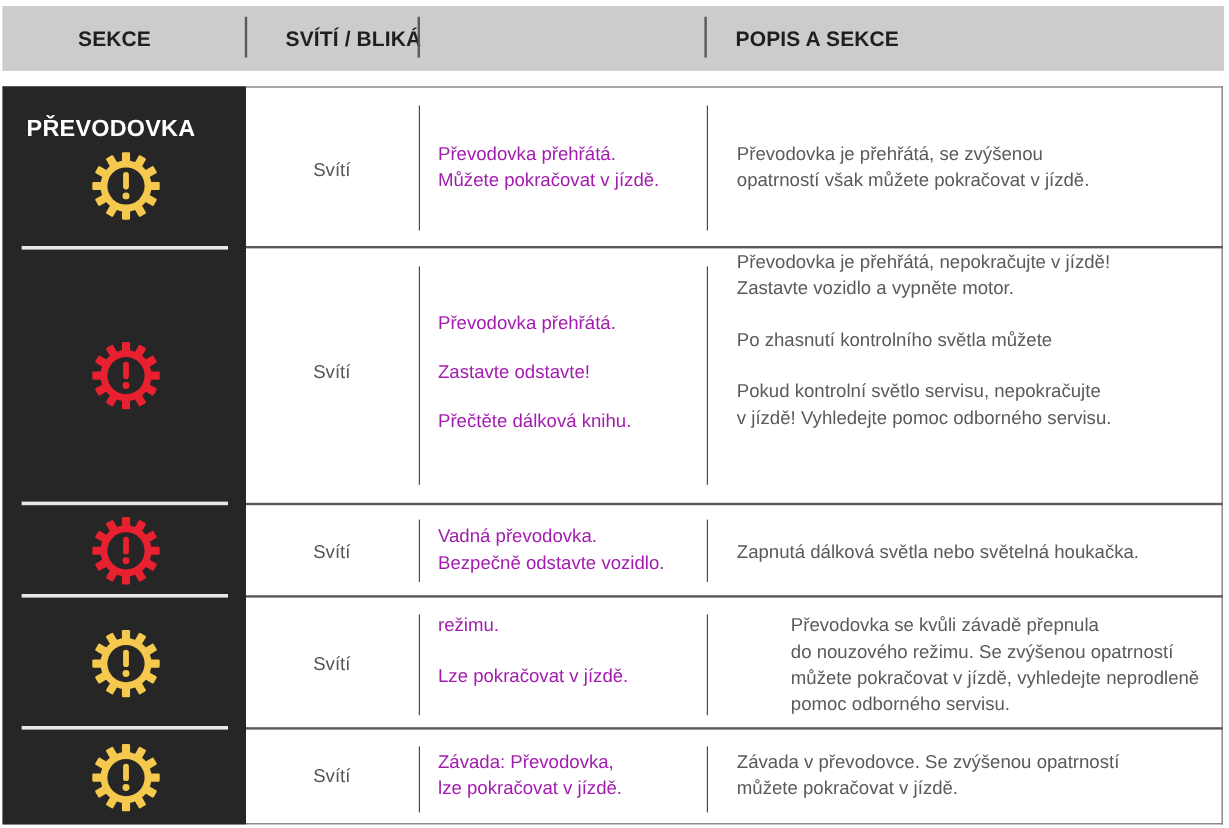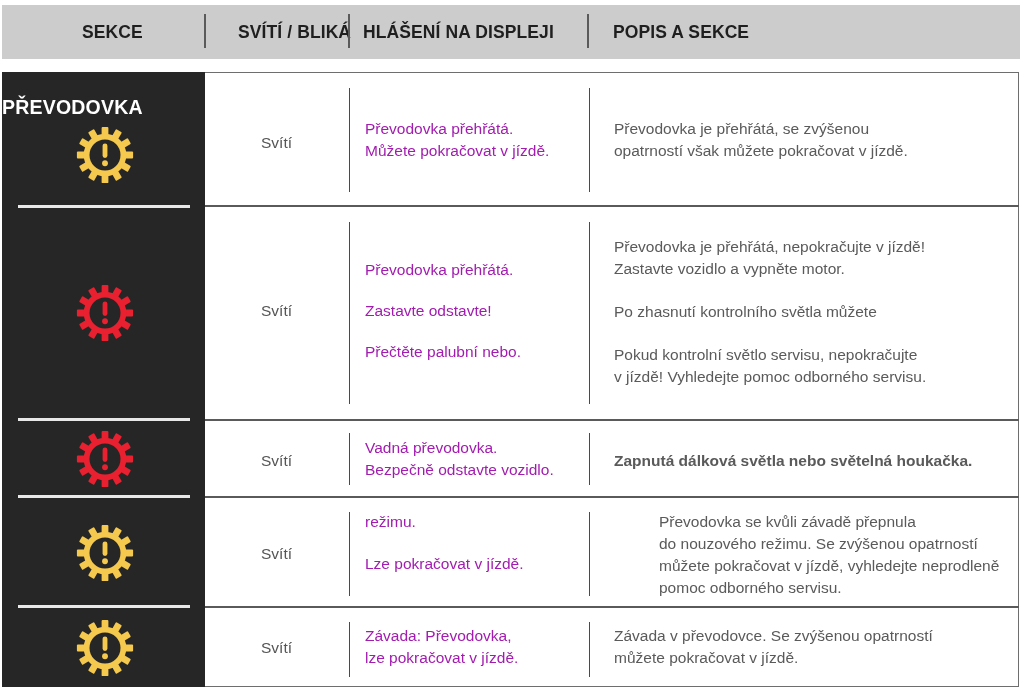--- a/index.html
+++ b/index.html
@@ -18,44 +18,43 @@
   .hdiv { position: absolute; top: 9px; width: 1.5px; height: 34px; background: #5a5a5a; }
 
   .table {
     position: absolute; left: 2px; top: 72px; width: 1017px; height: 615px;
     border: 1.5px solid #6e6e6e; border-left: none; box-sizing: border-box;
   }
   .leftcol {
     position: absolute; left: 2px; top: 72px; width: 203px; height: 615px; background: #262626;
   }
   .left-title {
-    position: absolute; left: 0; width: 181px; top: 24px; 
+    position: absolute; left: 0; width: 181px; top: 24px; text-align: center;
     color: #ffffff; font-weight: bold; font-size: 19.5px; letter-spacing: 0.2px;
   }
   .left-sep { position: absolute; left: 16px; width: 172px; height: 2.5px; background: #e8e8e8; }
   .gear { position: absolute; width: 62px; height: 62px; left: 72px; }
 
   .row-line { position: absolute; left: 205px; width: 814px; height: 1.5px; background: #5a5a5a; }
   .vdiv { position: absolute; width: 1.3px; background: #4a4a4a; }
 
   .cell { position: absolute; font-size: 15.5px; line-height: 22px; }
   .status { color: #555555; text-align: center; width: 143px; left: 205px; }
   .msg { color: #a21caf; left: 365px; width: 222px; }
   .desc { color: #5a5a5a; left: 614px; width: 400px; }
   .msg p, .desc p { margin: 0; }
 </style>
 </head>
 <body>
 
 <div class="header">
-  <div class="hcell" style="left:80px;">SEKCE</div>
+  <div class="hcell" style="left:63px;">SEKCE</div>
   <div class="hdiv" style="left:202px;"></div>
   <div class="hcell" style="left:211px;margin-left:25px;">SVÍTÍ / BLIKÁ</div>
   <div class="hdiv" style="left:346px;"></div>
-  <div class="hcell" style="left:361px;">HLÁŠENÍ NA DISPLEJI</div>
   <div class="hdiv" style="left:585px;"></div>
   <div class="hcell" style="left:611px;">POPIS A SEKCE</div>
 </div>
 
 <div class="table"></div>
 
 <div class="leftcol">
   <div class="left-title">PŘEVODOVKA</div>
 
   <svg class="gear" style="top:52px;" viewBox="0 0 64 64">
@@ -197,36 +196,36 @@
 </div>
 <div class="cell desc" style="top:118px;">
   <p>Převodovka je přehřátá, se zvýšenou</p>
   <p>opatrností však můžete pokračovat v jízdě.</p>
 </div>
 
 <div class="cell status" style="top:300px;">Svítí</div>
 <div class="cell msg" style="top:259px;">
   <p>Převodovka přehřátá.</p>
   <p style="margin-top:19px;">Zastavte odstavte!</p>
-  <p style="margin-top:19px;">Přečtěte palubní nebo.</p>
-</div>
-<div class="cell desc" style="top:236px;">
+  <p style="margin-top:19px;">Přečtěte dálková knihu.</p>
+</div>
+<div class="cell desc" style="top:208px;">
   <p>Převodovka je přehřátá, nepokračujte v jízdě!</p>
   <p>Zastavte vozidlo a vypněte motor.</p>
   <p style="margin-top:21px;">Po zhasnutí kontrolního světla můžete</p>
   <p style="margin-top:21px;">Pokud kontrolní světlo servisu, nepokračujte</p>
   <p>v jízdě! Vyhledejte pomoc odborného servisu.</p>
 </div>
 
 <div class="cell status" style="top:450px;">Svítí</div>
 <div class="cell msg" style="top:437px;">
   <p>Vadná převodovka.</p>
   <p>Bezpečně odstavte vozidlo.</p>
 </div>
-<div class="cell desc" style="top:450px;font-weight:bold;">
+<div class="cell desc" style="top:450px;">
   <p>Zapnutá dálková světla nebo světelná houkačka.</p>
 </div>
 
 <div class="cell status" style="top:543px;">Svítí</div>
 <div class="cell msg" style="top:511px;">
   <p>režimu.</p>
   <p style="margin-top:20px;">Lze pokračovat v jízdě.</p>
 </div>
 <div class="cell desc" style="top:511px;margin-left:45px;">
   <p>Převodovka se kvůli závadě přepnula</p>

